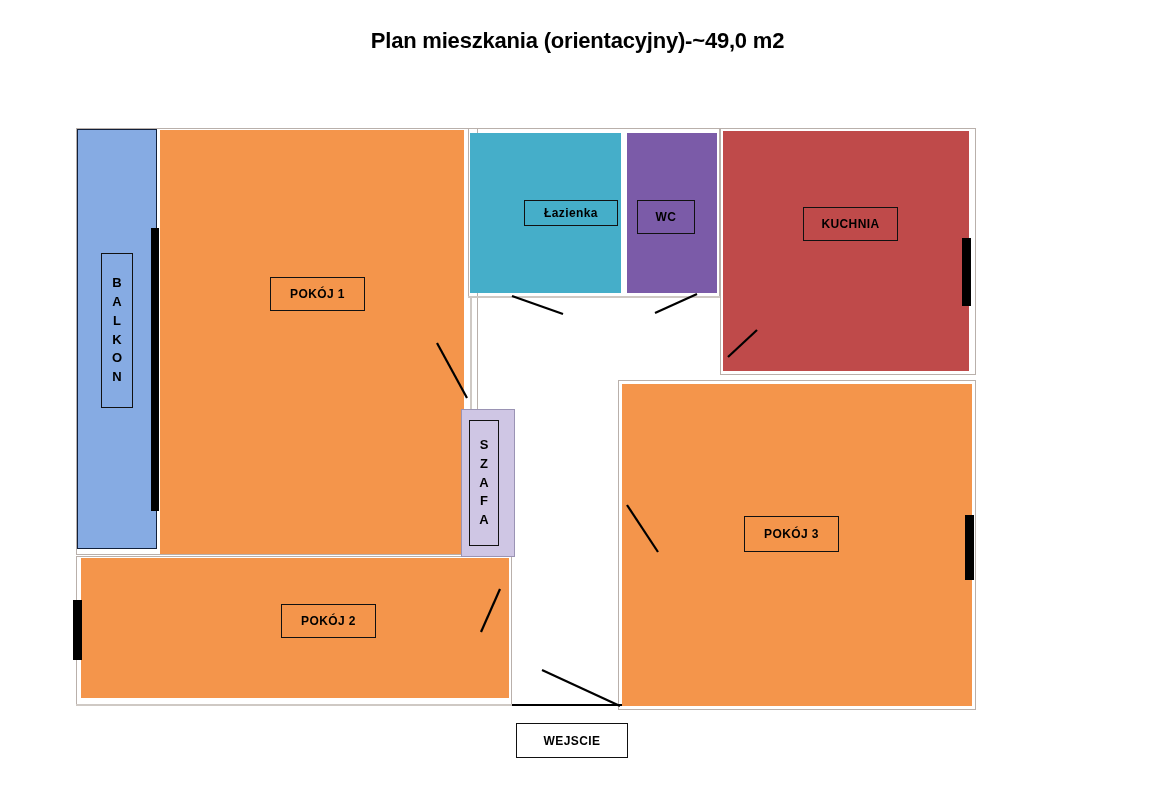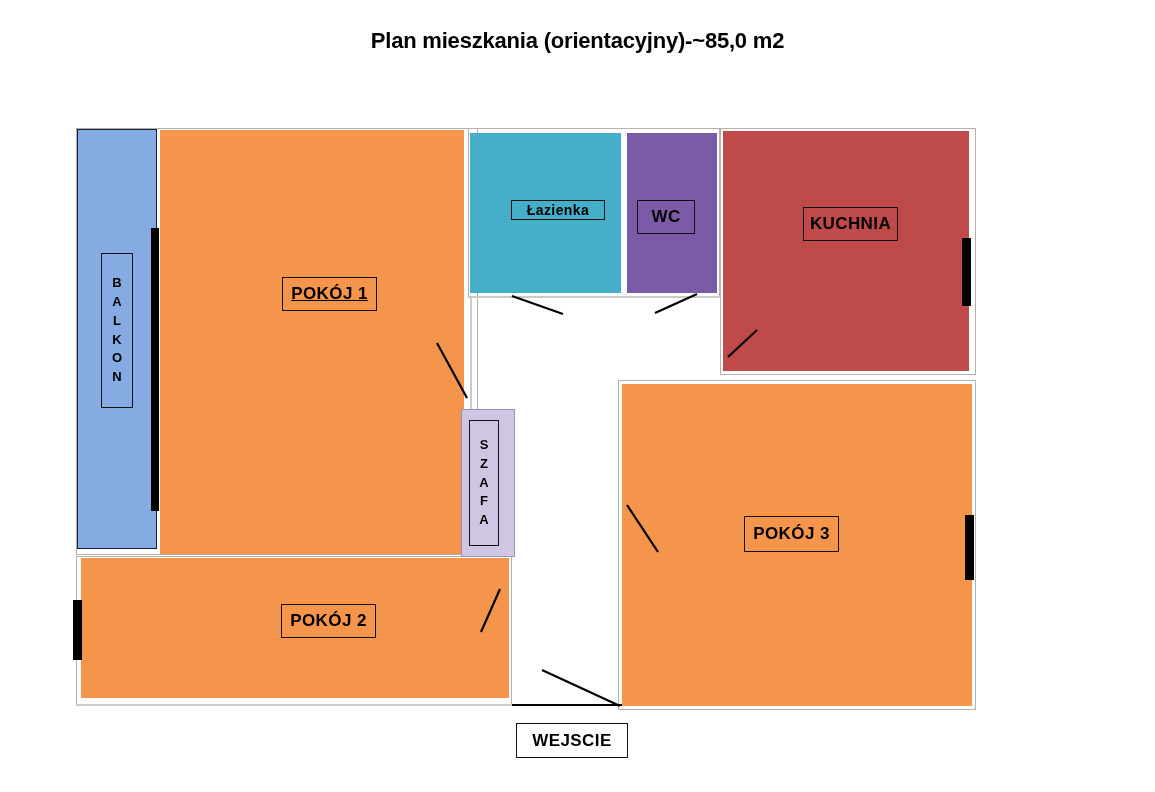--- a/index.html
+++ b/index.html
@@ -43,21 +43,21 @@
     box-sizing: border-box;
   }
 
   
   .label-chip {
     position: absolute;
     box-sizing: border-box;
     border: 1px solid #111111;
     background: transparent;
     color: #000000;
-    font-size: 17px;
+    font-size: 12px;
     font-weight: bold;
     display: flex;
     align-items: center;
     justify-content: center;
     letter-spacing: 0.4px;
     font-family: "Liberation Sans", sans-serif;
     white-space: nowrap;
   }
   .label-chip.on-white {
     background: #ffffff;
@@ -111,21 +111,21 @@
     width: 1155px;
     height: 792px;
     pointer-events: none;
   }
 </style>
 </head>
 <body>
 
 <div id="plan-root">
 
-  <div class="plan-title">Plan mieszkania (orientacyjny)-~85,0 m2</div>
+  <div class="plan-title">Plan mieszkania (orientacyjny)-~49,0 m2</div>
 
   <div class="outline" style="left:76px; top:128px; width:402px; height:427px;"></div>
   <div class="outline" style="left:468px; top:128px; width:252px; height:170px;"></div>
   <div class="outline" style="left:720px; top:128px; width:256px; height:247px;"></div>
   <div class="outline" style="left:76px; top:556px; width:436px; height:150px;"></div>
   <div class="outline" style="left:618px; top:380px; width:358px; height:330px;"></div>
 
   <div class="wall-line thin-v" style="left:470px; top:296px; height:120px;"></div>
   <div class="wall-line thin-h" style="left:468px; top:296px; width:252px;"></div>
   <div class="wall-line thin-h" style="left:76px; top:704px; width:440px;"></div>
@@ -138,24 +138,24 @@
     <span>A</span>
     <span>L</span>
     <span>K</span>
     <span>O</span>
     <span>N</span>
   </div>
 
   <div class="window-mark" style="left:151px; top:228px; width:8px; height:283px;"></div>
 
   <div class="room" style="left:160px; top:130px; width:304px; height:424px; background:#F4954B;"></div>
-  <div class="label-chip" style="left:282px; top:277px; width:95px; height:34px;text-decoration:underline;">POKÓJ 1</div>
+  <div class="label-chip" style="left:270px; top:277px; width:95px; height:34px;">POKÓJ 1</div>
 
   <div class="room" style="left:470px; top:133px; width:151px; height:160px; background:#45AEC9;"></div>
-  <div class="label-chip" style="left:511px; top:200px; width:94px; height:20px; font-size:14px;">Łazienka</div>
+  <div class="label-chip" style="left:524px; top:200px; width:94px; height:26px; font-size:12px;">Łazienka</div>
 
   <div class="room" style="left:627px; top:133px; width:90px; height:160px; background:#7B5BA8;"></div>
   <div class="label-chip" style="left:637px; top:200px; width:58px; height:34px;">WC</div>
 
   <div class="room" style="left:723px; top:131px; width:246px; height:240px; background:#BF4A4A;"></div>
   <div class="label-chip" style="left:803px; top:207px; width:95px; height:34px;">KUCHNIA</div>
   <div class="window-mark" style="left:962px; top:238px; width:9px; height:68px;"></div>
 
   <div class="room" style="left:462px; top:410px; width:52px; height:146px; background:#CFC6E4;"></div>
   <div class="outline" style="left:461px; top:409px; width:54px; height:148px; border-color:#9a93b4;"></div>

